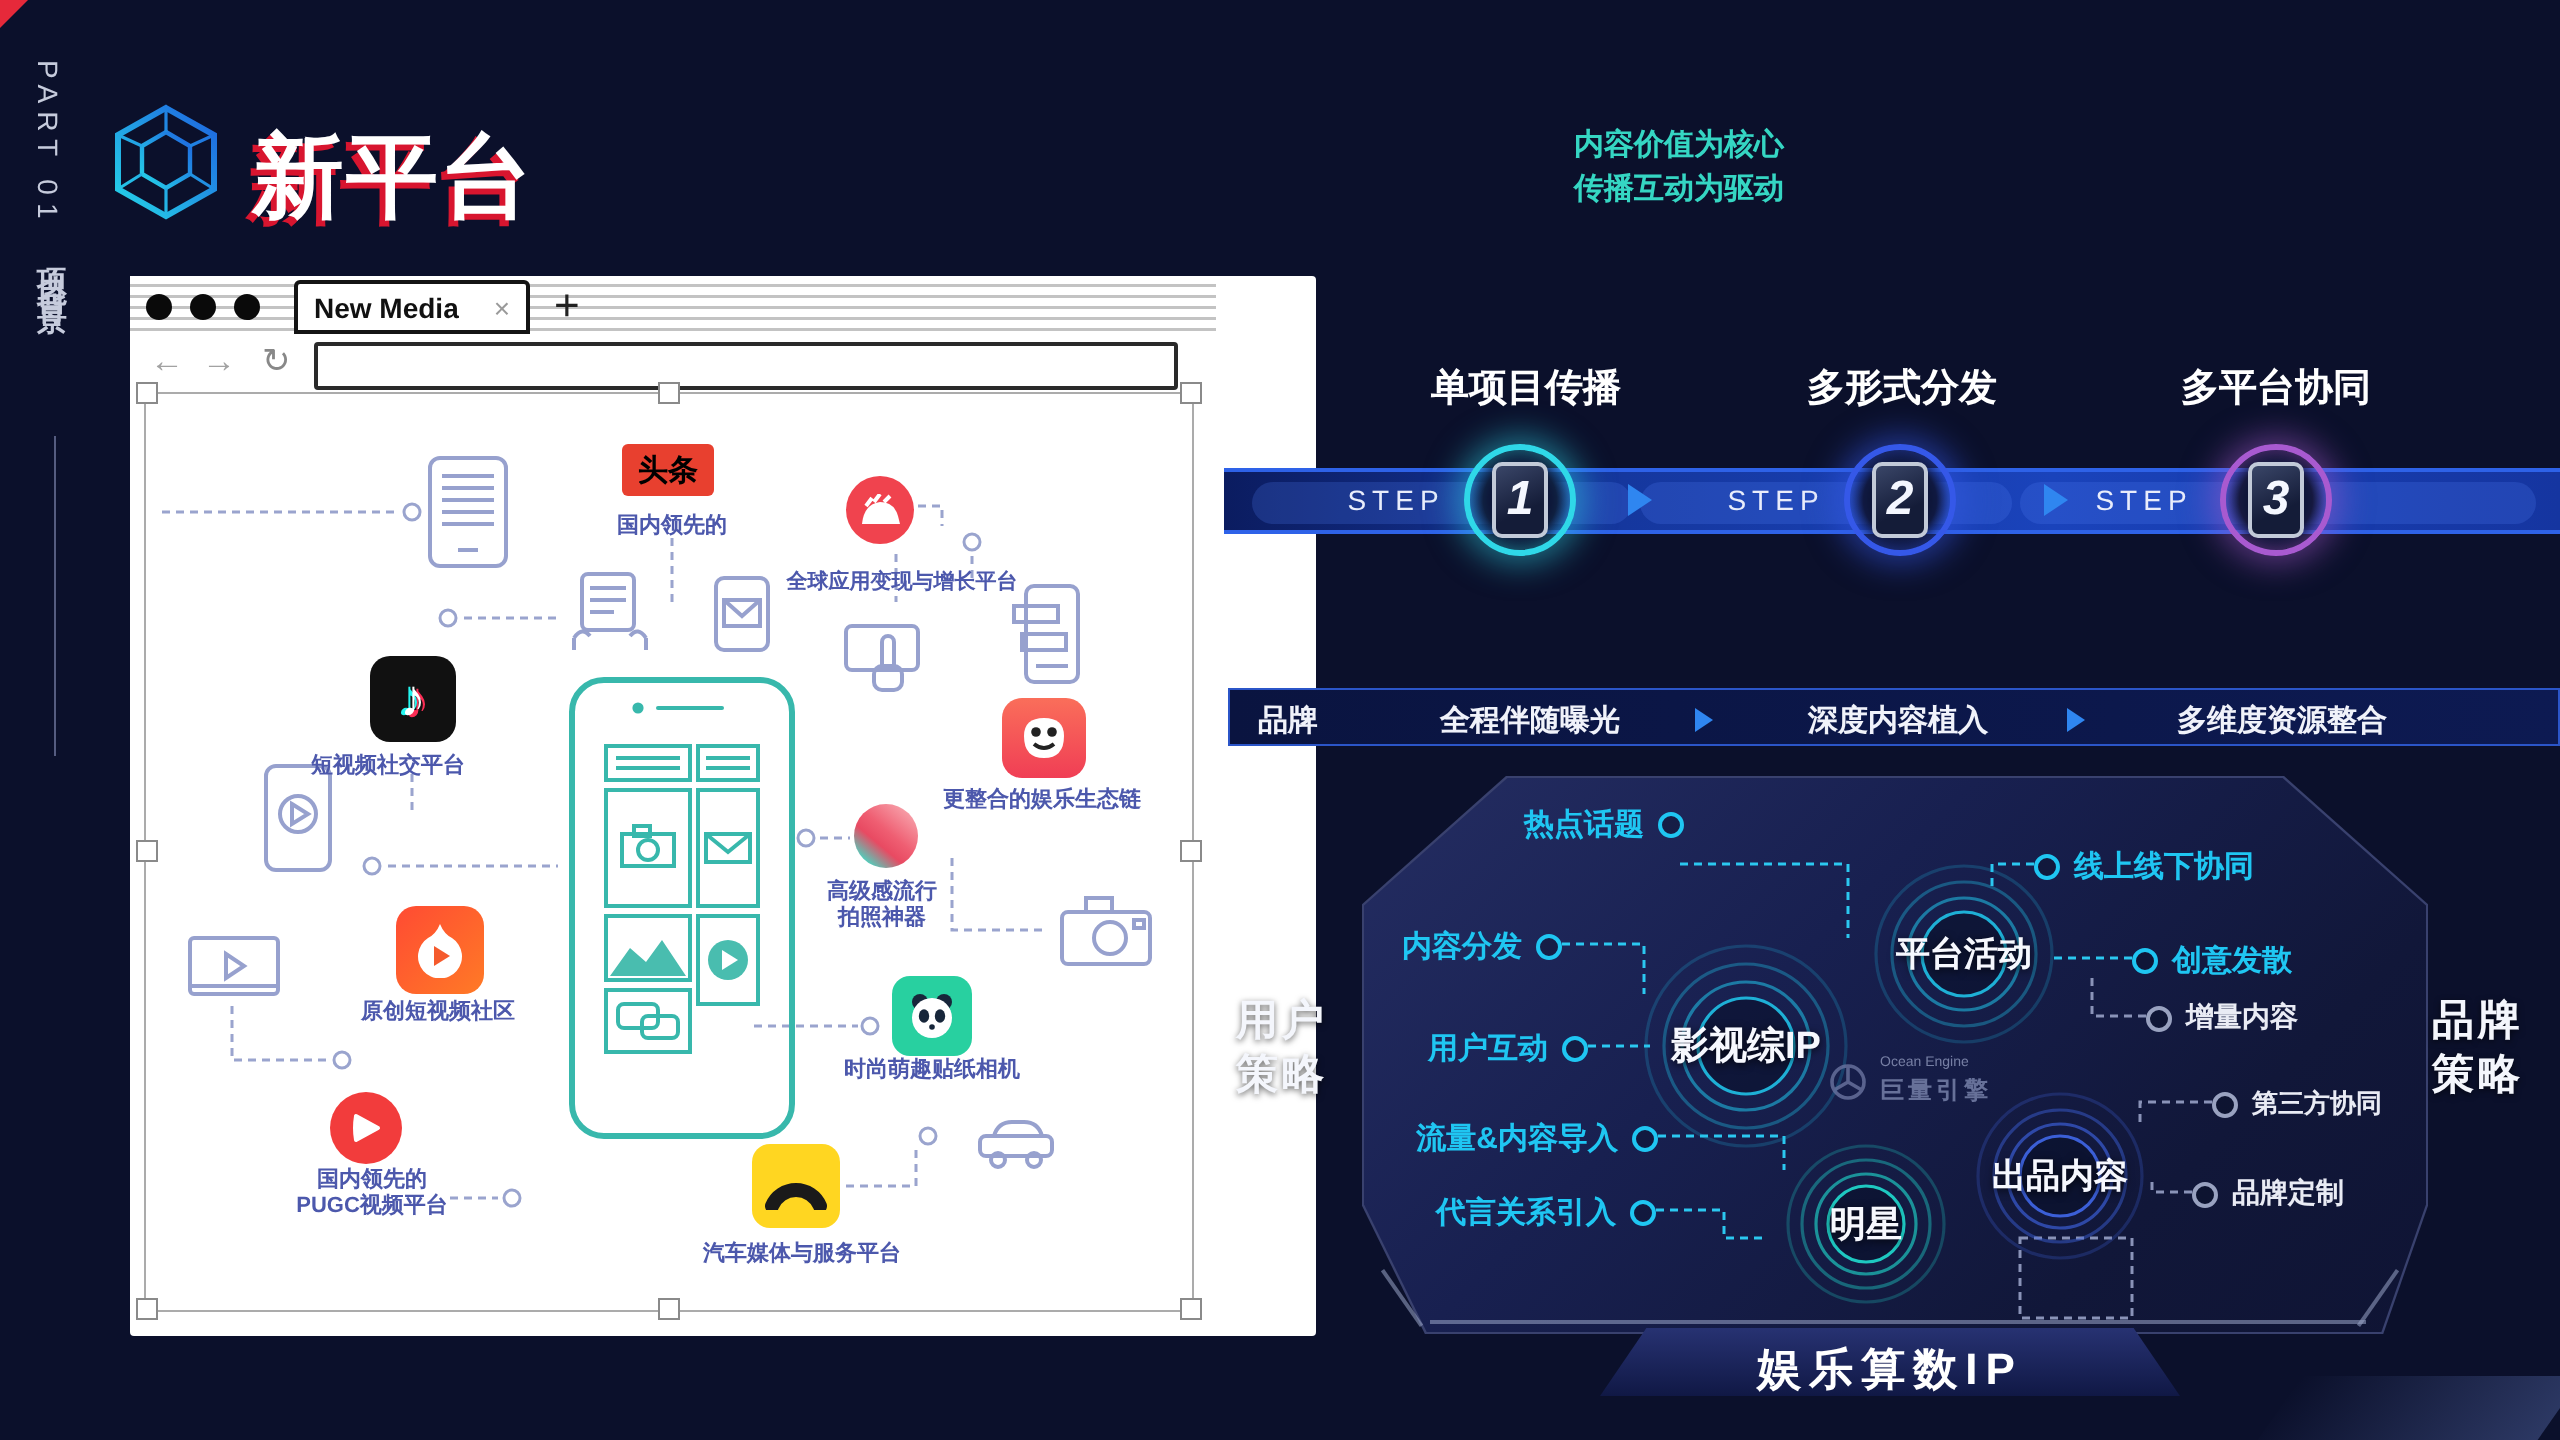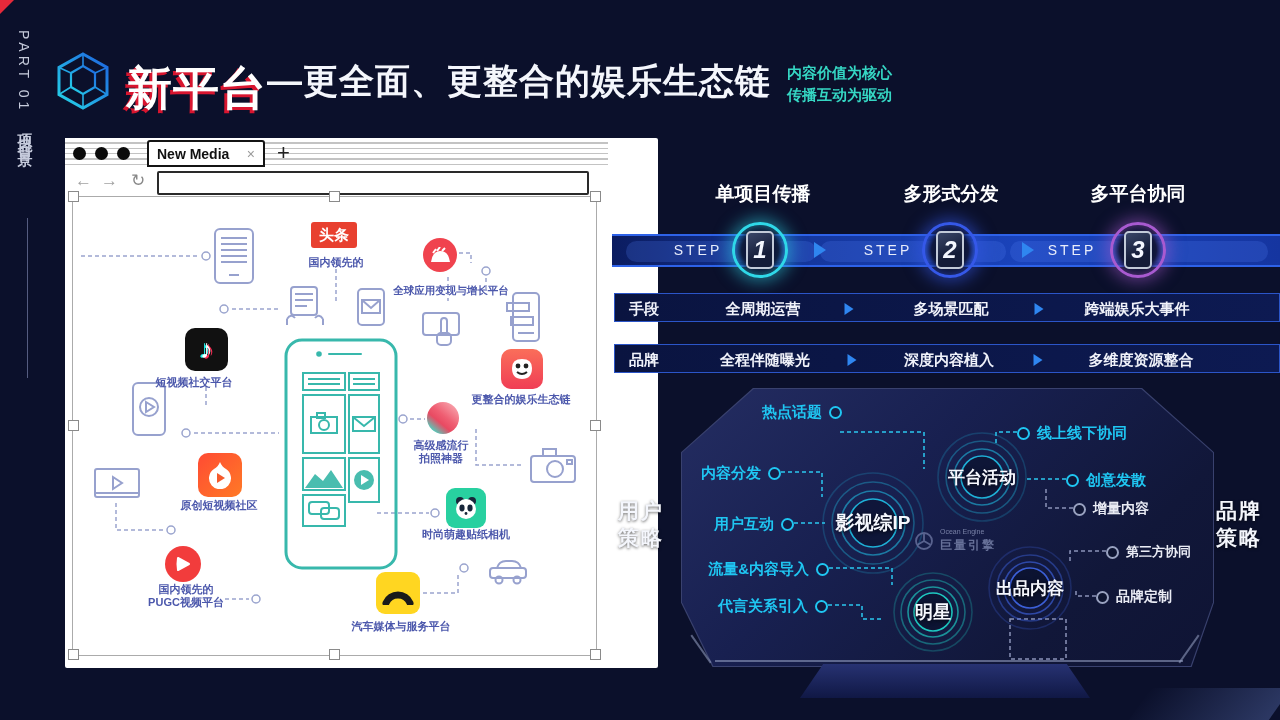--- a/index.html
+++ b/index.html
@@ -93,21 +93,20 @@
             <stop offset="1" stop-color="#1E62E0"></stop>
           </linearGradient>
         </defs>
       <path d="M31 4 55 17.5 55 44.5 31 58 7 44.5 7 17.5 Z" fill="none" stroke="url(#lg)" stroke-width="3"></path>
       <path d="M31 16 43 23 43 37 31 44 19 37 19 23 Z" fill="none" stroke="url(#lg)" stroke-width="2.2"></path>
       <path d="M31 4 31 16 M55 17.5 43 23 M55 44.5 43 37 M31 58 31 44 M7 44.5 19 37 M7 17.5 19 23" stroke="url(#lg)" stroke-width="1.6"></path>
     </svg>
   </div>
   <div class="abs" style="left:126px;top:58px;display:flex;align-items:flex-start">
     <span class="title-hl">新平台</span>
-      <span class="title-rest">—更全面、更整合的娱乐生态链</span>
   </div>
   <div class="abs subt" style="left:787px;top:62px">
     <div>内容价值为核心</div>
     <div>传播互动为驱动</div>
   </div>
 
   <div class="abs bwin">
     <div class="abs stripes"></div>
     <div class="abs" style="left:8px;top:9px;display:flex;gap:9px">
       <span class="dot"></span>
@@ -253,21 +252,21 @@
           <rect x="66" y="121" width="30" height="44"></rect>
           <rect x="20" y="158" width="42" height="31"></rect>
           <rect x="26" y="165" width="20" height="12" rx="3"></rect>
             <rect x="38" y="171" width="18" height="11" rx="3"></rect>
         </g>
         <path d="M22 151 L32 137 L40 144 L48 133 L60 151 Z" fill="#49BDAF"></path>
         <circle cx="81" cy="143" r="10" fill="#49BDAF"></circle>
           <path d="M78 138 L86 143 L78 148 Z" fill="#fff"></path>
       </svg>
 
-      <div class="appic" style="left:238px;top:25px;width:46px;height:26px;background:#E8402F;border-radius:3px;color:#ffffff;font-size:15px;font-weight:bold">头条</div>
+      <div class="appic" style="left:238px;top:25px;width:46px;height:26px;background:#E8402F;border-radius:3px;color:#000000;font-size:15px;font-weight:bold">头条</div>
       <div class="alab" style="left:263px;top:58px">国内领先的</div>
 
       <div class="appic" style="left:350px;top:41px;width:34px;height:34px;background:#F0434E;border-radius:50%">
         <svg width="22" height="16" viewBox="0 0 22 16">
             <path d="M2 15 Q3 5 11 4 Q18 4 20 11 L21 15 Z" fill="#fff"></path>
             <path d="M4 6 L7 2 M8 4 L11 0 M13 4 L16 1" stroke="#fff" stroke-width="2"></path>
           </svg>
       </div>
       <div class="alab" style="left:378px;top:87px;font-size:10.5px">全球应用变现与增长平台</div>
 
@@ -344,28 +343,20 @@
   <div class="bout b1" style="left:760px;top:250px">
       <div class="bplate">1</div>
     </div>
   <div class="bout b2" style="left:950px;top:250px">
       <div class="bplate">2</div>
     </div>
   <div class="bout b3" style="left:1138px;top:250px">
       <div class="bplate">3</div>
     </div>
 
-  <div class="rowbar" style="top:293px">
-    <span class="rowtitle">手段</span>
-    <span class="rowcell" style="left:148px">全周期运营</span>
-    <span class="rowcell" style="left:336px">多场景匹配</span>
-    <span class="rowcell" style="left:522px">跨端娱乐大事件</span>
-    <div class="chev s" style="left:234px;top:15px"></div>
-    <div class="chev s" style="left:424px;top:15px"></div>
-  </div>
   <div class="rowbar" style="top:344px">
     <span class="rowtitle">品牌</span>
     <span class="rowcell" style="left:150px">全程伴随曝光</span>
     <span class="rowcell" style="left:334px">深度内容植入</span>
     <span class="rowcell" style="left:526px">多维度资源整合</span>
     <div class="chev s" style="left:237px;top:15px"></div>
     <div class="chev s" style="left:423px;top:15px"></div>
   </div>
 
   <div class="abs ecoback"></div>
@@ -483,15 +474,16 @@
   </div>
   <div class="strategy" style="left:1216px;top:497px">
     <div>品牌</div>
     <div>策略</div>
   </div>
 
   <div class="edge" style="left:715px;top:660px;width:468px;height:2px"></div>
   <div class="edge" style="left:1188px;top:632px;width:2px;height:34px;transform:rotate(35deg)"></div>
   <div class="edge" style="left:700px;top:632px;width:2px;height:34px;transform:rotate(-35deg)"></div>
   <div class="abs botbar"></div>
+  <div class="bottitle">娱乐算数IP</div>
   <div class="abs streak"></div>
 
 </div>
 
 </body></html>

